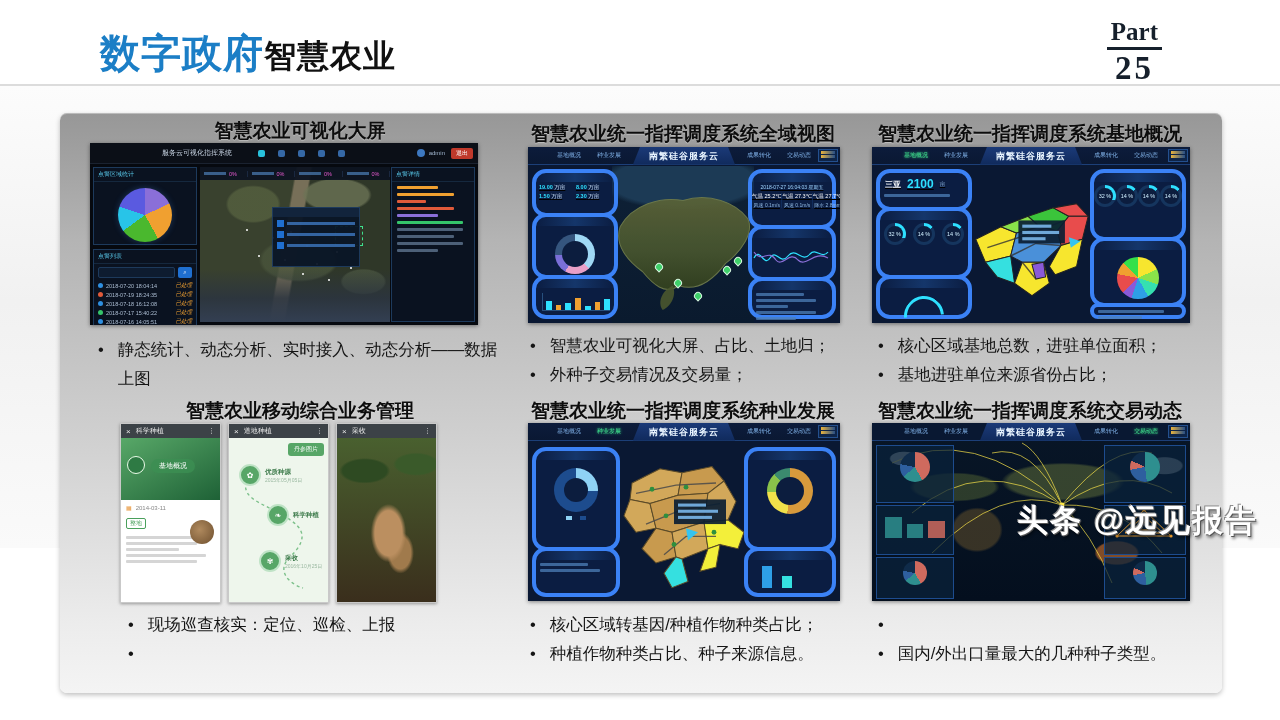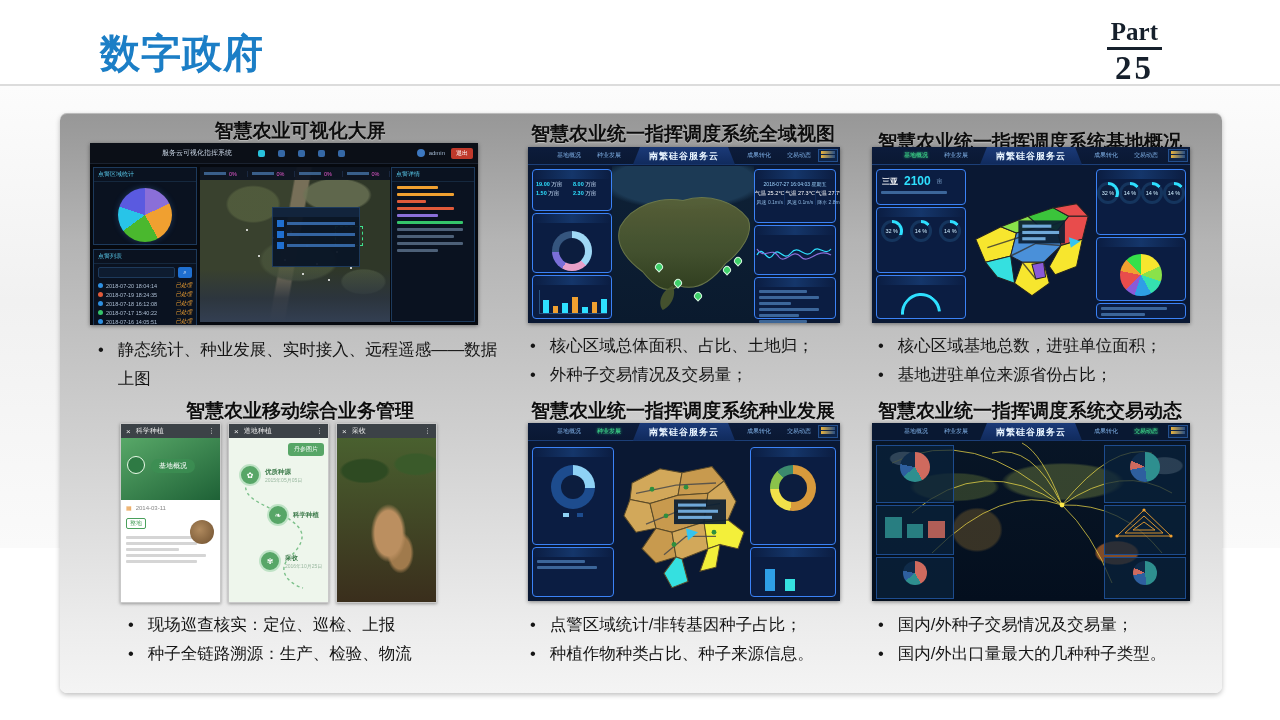--- a/index.html
+++ b/index.html
@@ -38,21 +38,21 @@
     justify-content:center;gap:8px;background:linear-gradient(180deg,#13265242,#0a1833);
     border-bottom:1px solid #1c3f78;}
   .dnav .tab{font-size:6px;color:#7fb0e6;padding:0 4px;white-space:nowrap;}
   .dnav .tab.active{color:#3fe08d;text-shadow:0 0 3px #3fe08d;}
   .dnav .ctab{font-size:9px;font-weight:700;color:#e8f4ff;letter-spacing:1px;white-space:nowrap;
     background:linear-gradient(180deg,#1b3a78,#102a5c);padding:3px 16px 2px;
     clip-path:polygon(7% 0,93% 0,100% 100%,0 100%);}
   .legend-box{position:absolute;right:2px;top:2px;width:18px;height:11px;background:#0e2platinum448;
     background:#0e2448;border:1px solid #24508e;}
   .legend-box i{display:block;height:3px;margin:1px 2px;background:linear-gradient(90deg,#e8b23c,#274e86);}
-  .db{position:absolute;background:rgba(12,34,78,.55);border:1px solid #3b82f6;border-radius:4px;}
+  .db{position:absolute;background:rgba(12,34,78,.55);border:4px solid #3b82f6;border-radius:14px;text-decoration:underline;}
   .db .bt{height:9px;display:flex;align-items:center;justify-content:center;font-size:5px;color:#8fd2ff;
     background:linear-gradient(90deg,transparent,#1d4c8e88,transparent);white-space:nowrap;overflow:hidden;}
   .tbar{height:3px;border-radius:1px;background:#4d7fb8;opacity:.75;margin:3px 4px 0;}
   .tbar.w60{width:60%;} .tbar.w40{width:40%;} .tbar.w75{width:75%;} .tbar.w50{width:50%;}
 
   .ring{position:relative;border-radius:50%;}
   .ring:before{content:"";position:absolute;inset:0;border-radius:50%;
     background:conic-gradient(#2ee0ff var(--p,32%),#15355e 0);}
   .ring:after{content:"";position:absolute;inset:3px;border-radius:50%;background:#0c1d3e;}
   .ring b{position:absolute;inset:0;z-index:2;display:flex;align-items:center;justify-content:center;
@@ -234,33 +234,34 @@
     text-shadow:-1px -1px 0 #8a8a8a,1px 1px 0 #555,2px 3px 3px rgba(0,0,0,.45);}
 </style>
 </head>
 <body>
 
 <div class="slide">
 
   <div class="hdr">
     <div class="hdr-title">
       <span class="t-blue">数字政府</span>
+      <span class="t-black">智慧农业</span>
     </div>
     <div class="part">
       <div class="part-word">Part</div>
       <div class="part-num">25</div>
     </div>
   </div>
   <div class="divider"></div>
 
   <div class="card">
 
     <div class="ptitle" style="left:30px;top:5px;width:420px;font-family:Liberation Mono, monospace;">智慧农业可视化大屏</div>
     <div class="ptitle" style="left:458px;top:8px;width:330px;">智慧农业统一指挥调度系统全域视图</div>
-    <div class="ptitle" style="left:805px;top:16px;width:330px;">智慧农业统一指挥调度系统基地概况</div>
+    <div class="ptitle" style="left:805px;top:8px;width:330px;">智慧农业统一指挥调度系统基地概况</div>
     <div class="ptitle" style="left:30px;top:285px;width:420px;">智慧农业移动综合业务管理</div>
     <div class="ptitle" style="left:805px;top:285px;width:330px;">智慧农业统一指挥调度系统交易动态</div>
     <div class="ptitle" style="left:458px;top:285px;width:330px;">智慧农业统一指挥调度系统种业发展</div>
 
     <div class="shot s1" style="left:30px;top:30px;width:388px;height:182px;">
       <div class="s1-head">
         <span class="s1-title">服务云可视化指挥系统</span>
         <span class="s1-nav">
           <i class="on"></i>
           <i></i>
@@ -754,27 +755,27 @@
       </div>
       <div class="d6-box" style="right:4px;top:134px;width:80px;height:40px;">
         <div class="bt"></div>
         <div class="pie6b" style="width:24px;height:24px;margin-top:3px;"></div>
       </div>
     </div>
 
     <ul class="bullets" style="left:38px;top:222px;width:410px;">
       <li class="bl">
           <span class="dot">•</span>
-          <span class="bt-text">静态统计、种业发展、实时接入、远程遥感——数据上图</span>
+          <span class="bt-text">静态统计、动态分析、实时接入、动态分析——数据上图</span>
         </li>
     </ul>
     <ul class="bullets" style="left:470px;top:218px;width:330px;">
       <li class="bl">
           <span class="dot">•</span>
-          <span class="bt-text">核心区域总体面积、占比、土地归；</span>
+          <span class="bt-text">智慧农业可视化大屏、占比、土地归；</span>
         </li>
       <li class="bl">
           <span class="dot">•</span>
           <span class="bt-text">外种子交易情况及交易量；</span>
         </li>
     </ul>
     <ul class="bullets" style="left:818px;top:218px;width:330px;">
       <li class="bl">
           <span class="dot">•</span>
           <span class="bt-text">核心区域基地总数，进驻单位面积；</span>
@@ -784,38 +785,37 @@
           <span class="bt-text">基地进驻单位来源省份占比；</span>
         </li>
     </ul>
     <ul class="bullets" style="left:68px;top:497px;width:400px;">
       <li class="bl">
           <span class="dot">•</span>
           <span class="bt-text">现场巡查核实：定位、巡检、上报</span>
         </li>
       <li class="bl">
           <span class="dot">•</span>
-          <span class="bt-text">种子全链路溯源：生产、检验、物流</span>
         </li>
     </ul>
     <ul class="bullets" style="left:470px;top:497px;width:330px;">
       <li class="bl">
           <span class="dot">•</span>
-          <span class="bt-text">点警区域统计/非转基因种子占比；</span>
+          <span class="bt-text">核心区域转基因/种植作物种类占比；</span>
         </li>
       <li class="bl">
           <span class="dot">•</span>
           <span class="bt-text">种植作物种类占比、种子来源信息。</span>
         </li>
     </ul>
     <ul class="bullets" style="left:818px;top:497px;width:330px;">
       <li class="bl">
           <span class="dot">•</span>
-          <span class="bt-text">国内/外种子交易情况及交易量；</span>
         </li>
       <li class="bl">
           <span class="dot">•</span>
           <span class="bt-text">国内/外出口量最大的几种种子类型。</span>
         </li>
     </ul>
   </div>
 
+  <div class="wm">头条 @远见报告</div>
 </div>
 
 </body></html>

